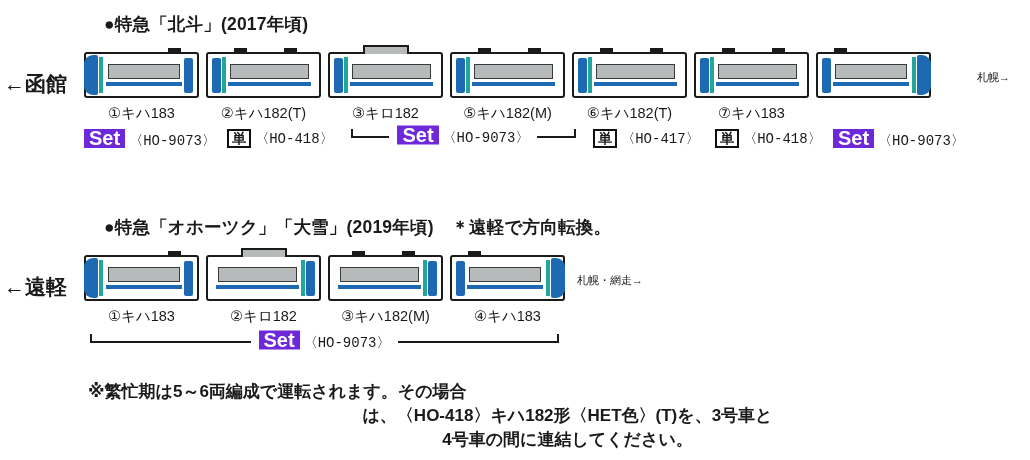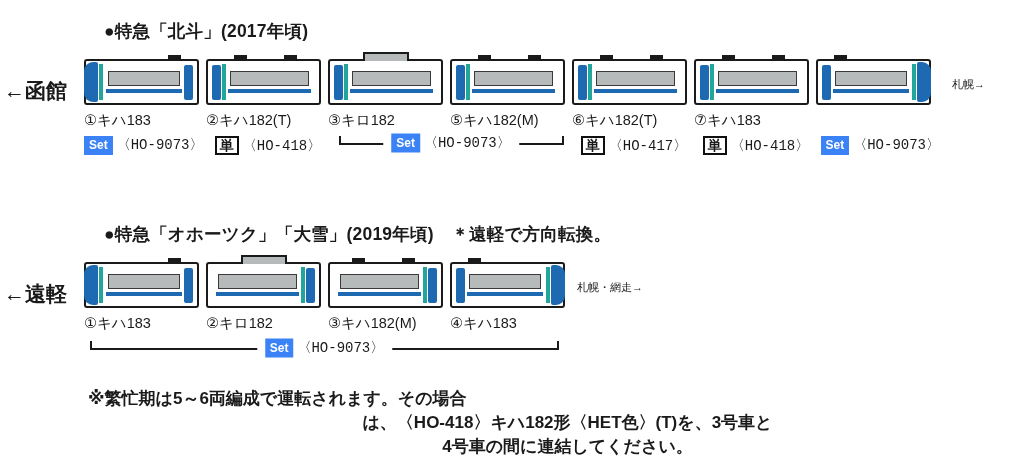--- a/index.html
+++ b/index.html
@@ -1,36 +1,36 @@
 <!DOCTYPE html>
 <html><head>
 <meta charset="utf-8">
 <style>
   * { margin:0; padding:0; box-sizing:border-box; }
   html,body { background:#fff; }
   body { font-family:"Liberation Sans","DejaVu Sans",sans-serif; color:#1a1a1a; }
-  .page { position:relative; width:1030px; height:460px; background:#fff; overflow:hidden; padding-top:19px; }
+  .page { position:relative; width:1030px; height:460px; background:#fff; overflow:hidden; padding-top:12px; }
 
   .section-title { font-size:17.5px; font-weight:600; margin:0 0 6px 104px; letter-spacing:.2px; }
   .s2 .section-title { margin-top:64px; }
 
   .train-block { display:flex; align-items:flex-start; }
   .left-col { flex:0 0 84px; padding:28px 0 0 4px; font-size:21px; font-weight:700; white-space:nowrap; }
   .right-col { padding:28px 0 0 12px; font-size:11px; font-weight:400; white-space:nowrap; }
   .consist-col { display:flex; flex-direction:column; }
 
   .cars-row { display:flex; gap:7px; padding-top:10px; }
   .labels-row { display:flex; gap:7px; margin-top:6px; }
-  .labels-row > div { flex:0 0 115px; font-size:14.5px; font-weight:500; white-space:nowrap; }
+  .labels-row > div { flex:0 0 115px; text-align:center; font-size:14.5px; font-weight:500; white-space:nowrap; }
   .sets-row { display:flex; gap:7px; margin-top:6px; align-items:flex-start; }
   .set-cell { flex:0 0 115px; text-align:center; font-size:14px; white-space:nowrap; }
   .set-cell.span2 { flex:0 0 237px; height:22px; padding:0 6px; }
 
   
-  .b-set { display:inline-block; background:#3b82f6; color:#fff; font-weight:700; padding:0 5px; font-size:12px; line-height:19px; }
+  .b-set { display:inline-block; background:#6d28d9; color:#fff; font-weight:700; padding:0 5px; font-size:20px; line-height:19px; }
   .b-tan { display:inline-block; background:#fff; border:2px solid #101010; font-weight:700; padding:0 3px; font-size:14px; line-height:15px; }
   .prod { margin-left:4px; font-size:14px;font-family:Liberation Mono, monospace; }
 
   
   .bracket { position:relative; height:9px;
     border-left:2px solid #1a1a1a; border-right:2px solid #1a1a1a; border-bottom:2px solid #1a1a1a; }
   .bracket-label { position:absolute; left:50%; top:100%; transform:translate(-50%,-50%);
     background:#fff; padding:0 8px; white-space:nowrap; font-size:14px; }
   .s2-bracket-wrap { width:481px; padding:0 6px; margin-top:8px; height:24px; }
 

